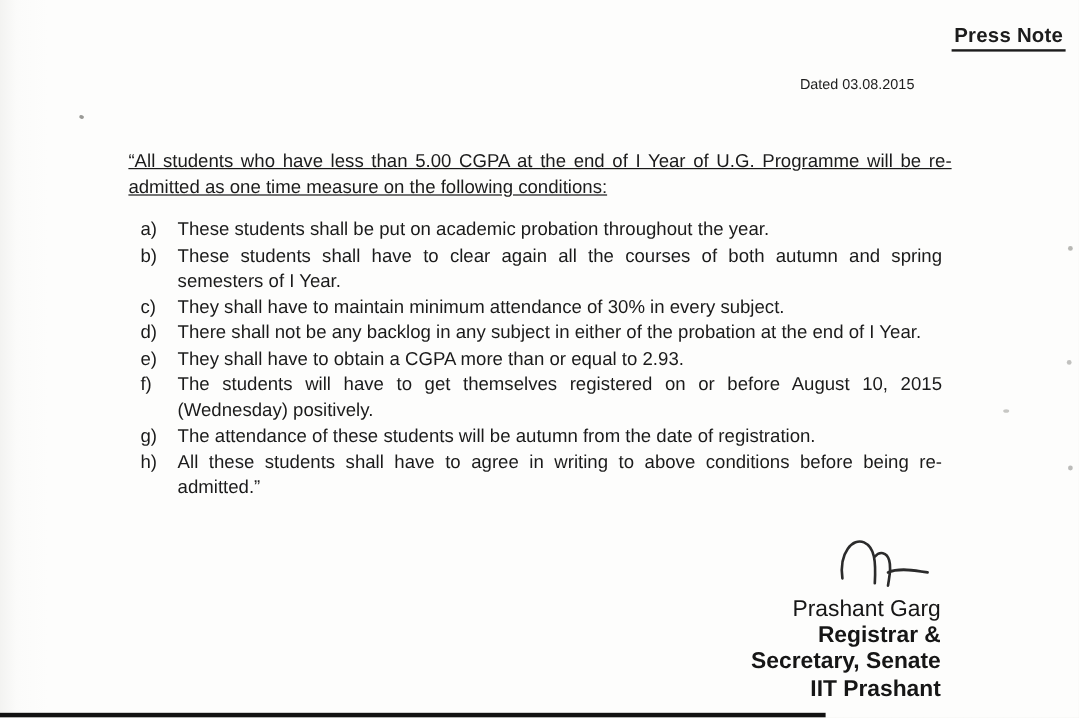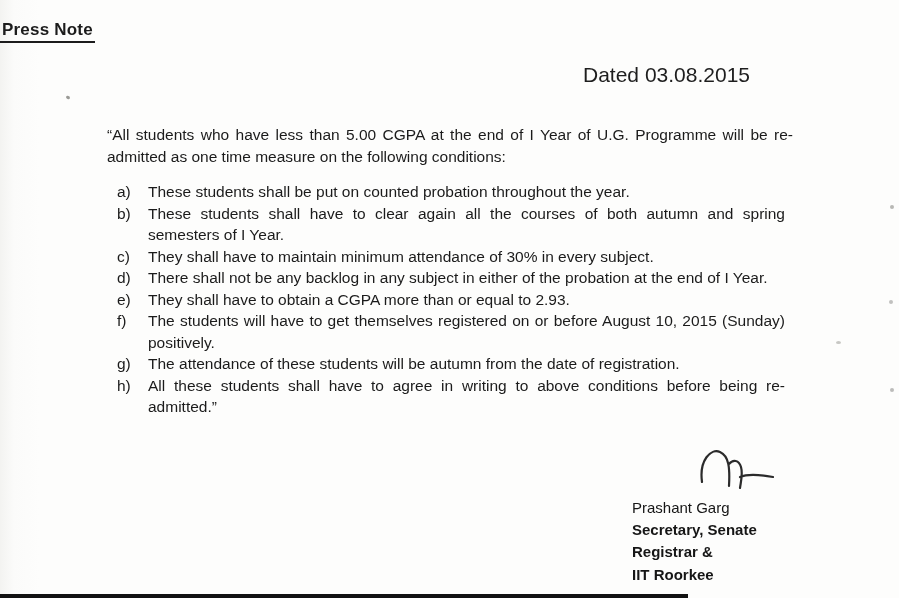--- a/index.html
+++ b/index.html
@@ -10,50 +10,51 @@
   }
   .page {
     position: relative;
     width: 899px; height: 598px;
     background: linear-gradient(90deg, #f3f3f1 0px, #fbfbfa 14px, #fdfdfc 40px, #fdfdfc 100%);
     overflow: hidden;
     color: #1c1c1c;
   }
   .title-wrap {
     position: absolute; top: 20px; left: 0; width: 840px;
-    text-align: left;
+    text-align: right;
+    padding-left: 48px;
   }
   .title-wrap .title {
     display: inline-block;
     font-size: 17px; font-weight: 700; letter-spacing: 0.2px;
     border-bottom: 2px solid #1c1c1c;
     padding: 0 2px 1px 2px;
   }
   .date-line {
-    position: absolute; top: 63px; right: 149px;
-    font-size: 21px; color: #1e1e1e;
+    position: absolute; top: 63px; right: 137px;
+    font-size: 12px; color: #1e1e1e;
   }
   .content {
     position: absolute; top: 124px; left: 107px; width: 686px;
     font-size: 15.5px; line-height: 21.5px; color: #1b1b1b;
   }
-  .intro { text-align: justify; }
+  .intro { text-align: justify; text-decoration: underline; }
   .cond-list { margin-top: 14px; }
   .cond-row {
     display: flex; align-items: flex-start;
     padding-left: 10px; width: 668px;
   }
   .cond-label { flex: 0 0 31px; }
   .cond-text { flex: 1; text-align: justify; }
   .sig-scribble {
     position: absolute; top: 446px; left: 696px;
   }
   .sig-text {
-    position: absolute; top: 497px; left: 632px; width: 176px;
-    text-align: left; font-size: 15px; line-height: 22.2px;
+    position: absolute; top: 497px; left: 608px; width: 176px;
+    text-align: right; font-size: 19px; line-height: 22.2px;
     color: #161616;
   }
   .sig-text .sig-name { font-weight: 400; }
   .sig-text .sig-bold { font-weight: 700; }
   .bottom-bar {
     position: absolute; left: 0; bottom: 0;
     width: 688px; height: 4px; background: #121212;
   }
   .speck {
     position: absolute; background: #9a9a96; border-radius: 50%;
@@ -74,41 +75,41 @@
   </div>
 
   <div class="date-line">Dated 03.08.2015</div>
 
   <div class="content">
     <div class="intro">“All students who have less than 5.00 CGPA at the end of I Year  of U.G. Programme will be re-admitted as one time measure on the following conditions:</div>
 
     <div class="cond-list">
       <div class="cond-row">
         <span class="cond-label">a)</span>
-        <span class="cond-text">These students shall be put on counted probation throughout the year.</span>
+        <span class="cond-text">These students shall be put on academic probation throughout the year.</span>
       </div>
       <div class="cond-row">
         <span class="cond-label">b)</span>
         <span class="cond-text">These students shall have to clear again all the courses of both autumn and spring semesters of I Year.</span>
       </div>
       <div class="cond-row">
         <span class="cond-label">c)</span>
         <span class="cond-text">They shall have to maintain minimum attendance of 30% in every subject.</span>
       </div>
       <div class="cond-row">
         <span class="cond-label">d)</span>
         <span class="cond-text">There shall not be any backlog in any subject in either of the probation at the end of I Year.</span>
       </div>
       <div class="cond-row">
         <span class="cond-label">e)</span>
         <span class="cond-text">They shall have to obtain a CGPA more than or equal to 2.93.</span>
       </div>
       <div class="cond-row">
         <span class="cond-label">f)</span>
-        <span class="cond-text">The students will have to get themselves registered on or before August 10, 2015 (Sunday) positively.</span>
+        <span class="cond-text">The students will have to get themselves registered on or before August 10, 2015 (Wednesday) positively.</span>
       </div>
       <div class="cond-row">
         <span class="cond-label">g)</span>
         <span class="cond-text">The attendance of these students will be autumn from the date of registration.</span>
       </div>
       <div class="cond-row">
         <span class="cond-label">h)</span>
         <span class="cond-text">All these students shall have to agree in writing to above conditions before being re-admitted.”</span>
       </div>
     </div>
@@ -117,23 +118,23 @@
   <div class="sig-scribble">
     <svg width="80" height="52" viewBox="0 0 80 52" aria-hidden="true">
       <path d="M6 36 C3 14 15 2 24 6 C33 10 34 22 33 40
                M33 18 C37 13 43 14 45 21 C47 28 45 35 44 42
                M44 31 C53 27 66 29 77 31" stroke="#2b2b2b" stroke-width="2.2" fill="none" stroke-linecap="round" stroke-linejoin="round"></path>
     </svg>
   </div>
 
   <div class="sig-text">
     <div class="sig-name">Prashant Garg</div>
+    <div class="sig-bold">Registrar &amp;</div>
     <div class="sig-bold">Secretary, Senate</div>
-    <div class="sig-bold">Registrar &amp;</div>
-    <div class="sig-bold">IIT Roorkee</div>
+    <div class="sig-bold">IIT Prashant</div>
   </div>
 
   <div class="speck s1"></div>
   <div class="speck s2"></div>
   <div class="speck s3"></div>
   <div class="speck s4"></div>
   <div class="speck s5"></div>
 
   <div class="bottom-bar"></div>
 </div>

